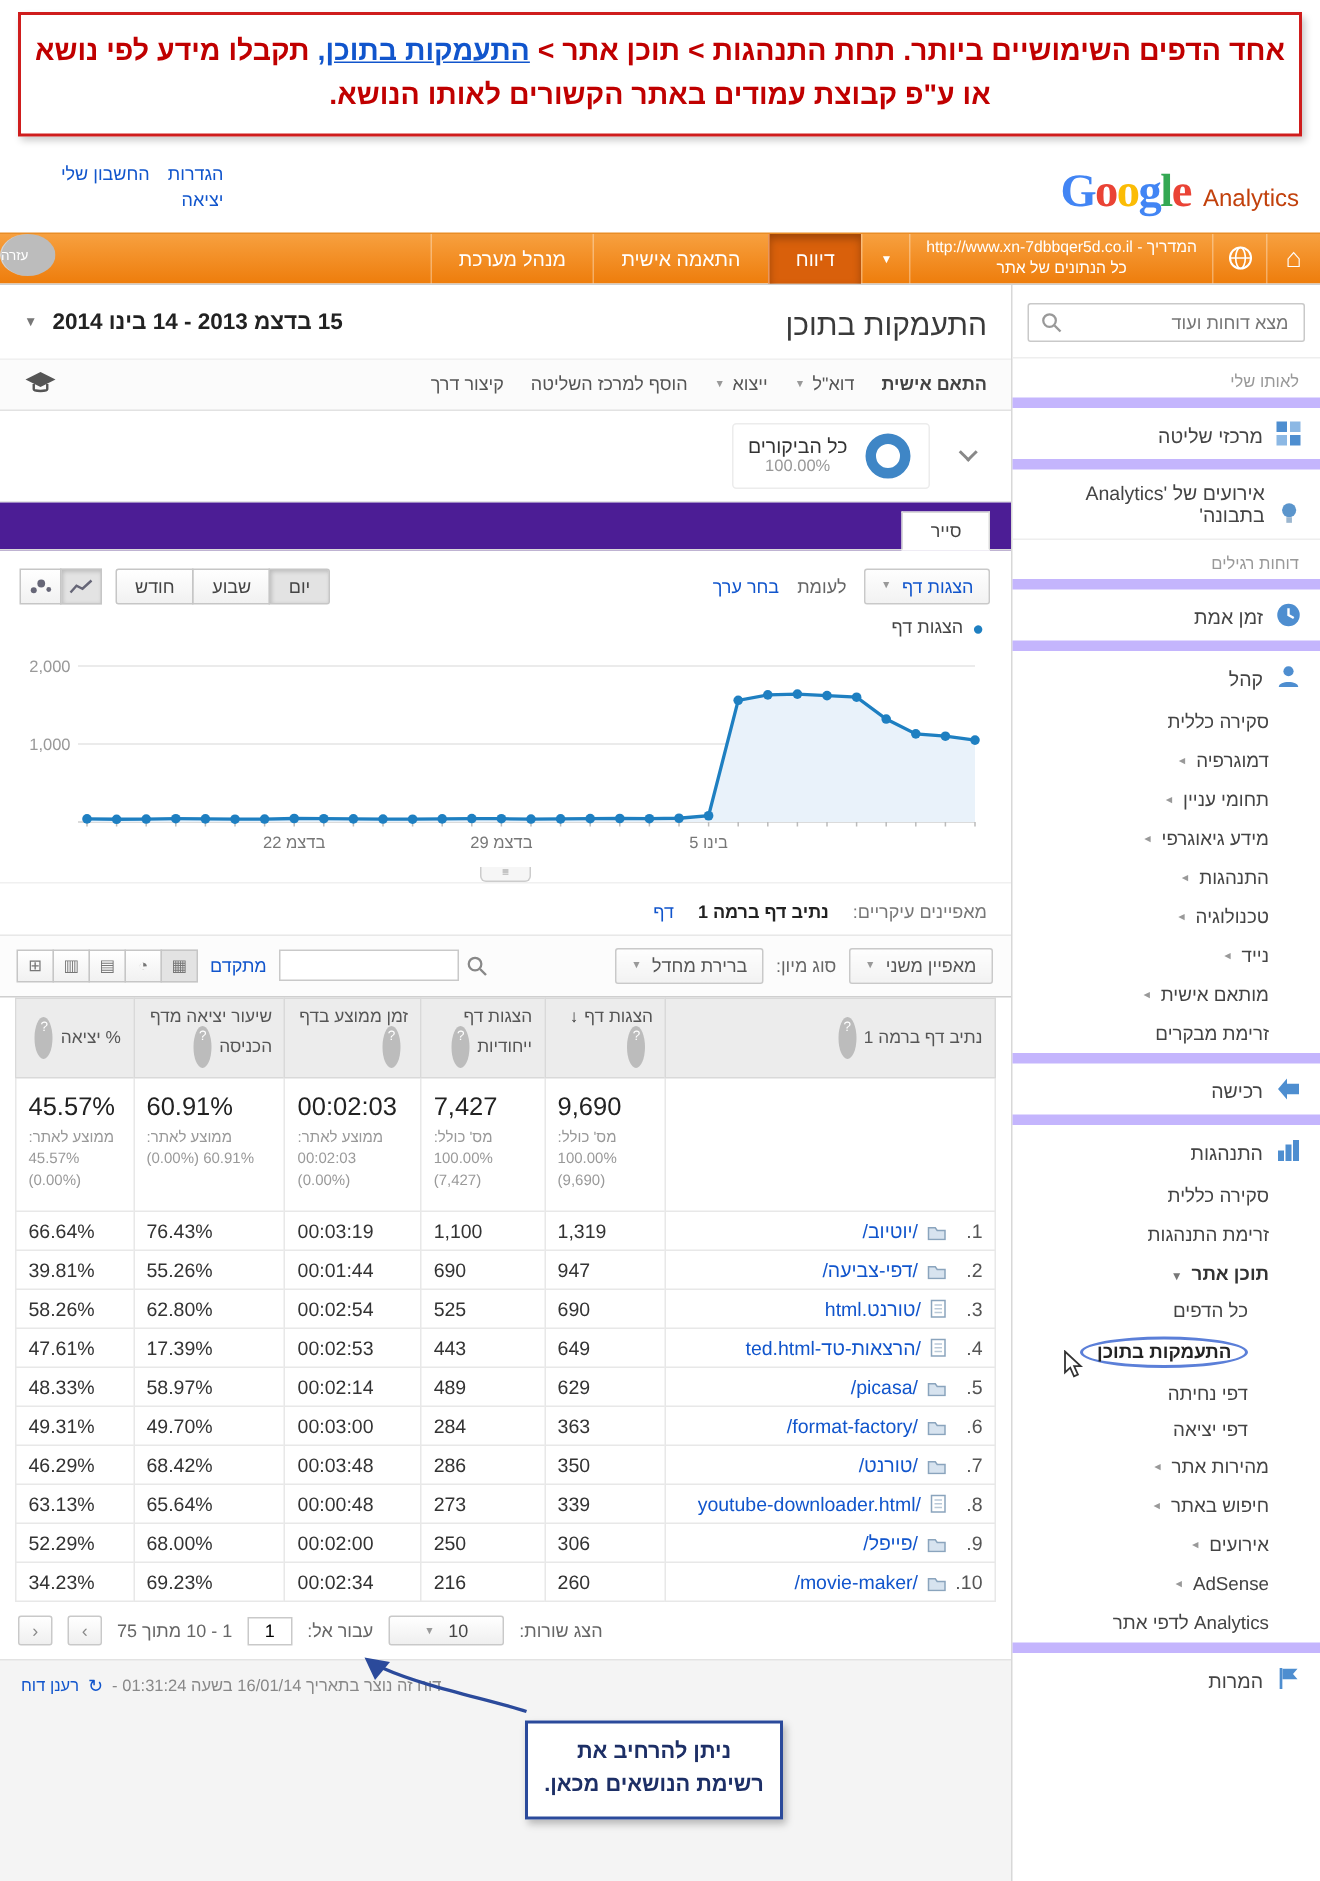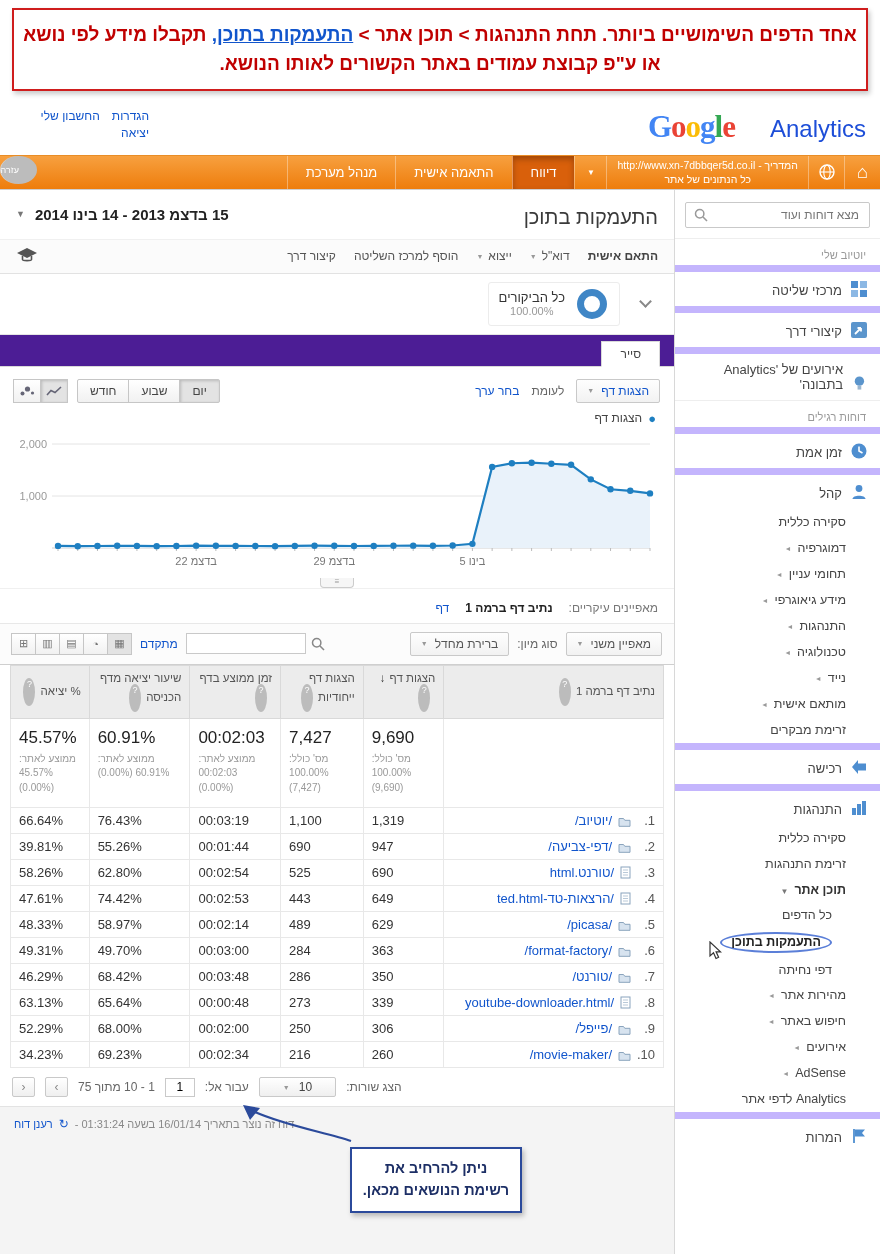--- a/index.html
+++ b/index.html
@@ -16,21 +16,21 @@
   
   .header { display:flex; justify-content:space-between; align-items:flex-start; padding:12px 14px 6px; height:58px; }
   .header-links { width:135px; display:flex; flex-wrap:wrap; gap:3px 12px; font-size:12px; }
   .header-links a { color:#1155cc; text-decoration:none; cursor:pointer; }
   .logo { display:flex; align-items:baseline; gap:8px; direction:ltr; }
   .logo-google { font-family:"Liberation Serif", serif; font-weight:bold; font-size:31px; letter-spacing:-1px; }
   .logo-google .l0,.logo-google .l3 { color:#4285f4; }
   .logo-google .l1,.logo-google .l5 { color:#ea4335; }
   .logo-google .l2 { color:#fbbc05; }
   .logo-google .l4 { color:#34a853; }
-  .logo-suffix { font-size:24px; color:#1d4ed8;margin-left:27px; }
+  .logo-suffix { font-size:16px; color:#c2410c; }
 
   
   .nav { display:flex; align-items:stretch; height:34px; color:#fff; font-size:13px;
          background:linear-gradient(#f7a03f,#ee7d0c); border-top:1px solid #e98d26; }
   .nav > div { border-left:1px solid rgba(255,255,255,.35); display:flex; align-items:center; }
   .nav-home, .nav-globe { width:36px; justify-content:center; }
   .nav-home span { font-size:18px; line-height:1; }
   .nav-account { padding:2px 10px; font-size:10.5px; line-height:1.4; flex-direction:column; align-items:flex-start; justify-content:center; max-width:215px; }
   .nav-caret-tab { width:32px; justify-content:center; cursor:pointer; }
   .nav-caret-tab span { font-size:8px; }
@@ -217,37 +217,30 @@
 
     <div class="sidebar">
       <div class="search-box">
         <input type="text" placeholder="מצא דוחות ועוד" style="">
         <svg width="14" height="14" viewBox="0 0 14 14">
           <circle cx="5.7" cy="5.7" r="4.2" fill="none" stroke="#999" stroke-width="1.5"></circle>
           <line x1="9" y1="9" x2="13" y2="13" stroke="#999" stroke-width="1.6"></line>
         </svg>
       </div>
 
-      <div class="side-section">יוטיוב שלי</div>
+      <div class="side-section">לאותו שלי</div>
 
       <div class="side-item">
         <svg width="18" height="18" viewBox="0 0 18 18">
           <rect x="1" y="1" width="7" height="7" fill="#4e8ed0"></rect>
             <rect x="10" y="1" width="7" height="7" fill="#8cb8e4"></rect>
           <rect x="1" y="10" width="7" height="7" fill="#8cb8e4"></rect>
             <rect x="10" y="10" width="7" height="7" fill="#4e8ed0"></rect>
         </svg>
         <span class="lbl">מרכזי שליטה</span>
-      </div>
-      <div class="side-item">
-        <svg width="18" height="18" viewBox="0 0 18 18">
-          <rect x="1" y="1" width="16" height="16" rx="2" fill="#5b95cc"></rect>
-          <path d="M5 13 L11 7 M11 7 L7.5 7 M11 7 L11 10.5" stroke="#fff" stroke-width="1.8" fill="none"></path>
-        </svg>
-        <span class="lbl">קיצורי דרך</span>
       </div>
       <div class="side-item">
         <svg width="18" height="18" viewBox="0 0 18 18">
           <circle cx="9" cy="7" r="5" fill="#5b95cc"></circle>
             <rect x="7" y="12" width="4" height="4" fill="#9bb6cf"></rect>
         </svg>
         <span class="lbl">אירועים של 'Analytics בתבונה'</span>
       </div>
 
       <div class="side-section">דוחות רגילים</div>
@@ -298,20 +291,21 @@
         <span>תוכן אתר</span><span class="openarrow">▼</span>
       </div>
       <div class="sub2-item"><span>כל הדפים</span></div>
       <div class="sub2-item active">
         <span class="oval">התעמקות בתוכן</span>
         <svg class="cursor-svg" width="15" height="20" viewBox="0 0 15 20">
           <path d="M1,1 L1,15 L4.5,11.8 L7,17.5 L9.6,16.3 L7.1,10.8 L11.5,10.8 Z" fill="#fff" stroke="#333" stroke-width="1.2"></path>
         </svg>
       </div>
       <div class="sub2-item"><span>דפי נחיתה</span></div>
+      <div class="sub2-item"><span>דפי יציאה</span></div>
       <div class="sub-item"><span>מהירות אתר</span><span class="arrow">◄</span></div>
       <div class="sub-item"><span>חיפוש באתר</span><span class="arrow">◄</span></div>
       <div class="sub-item"><span>אירועים</span><span class="arrow">◄</span></div>
       <div class="sub-item"><span>AdSense</span><span class="arrow">◄</span></div>
       <div class="sub-item"><span>Analytics לדפי אתר</span></div>
 
       <div class="side-item">
         <svg width="18" height="18" viewBox="0 0 18 18">
           <line x1="4" y1="2" x2="4" y2="16" stroke="#4e8ed0" stroke-width="1.8"></line>
           <polygon points="5,2.5 15,2.5 12,6 15,9.5 5,9.5" fill="#4e8ed0"></polygon>
@@ -607,21 +601,21 @@
             <tr>
               <td class="path-cell"><span class="row-n">4.</span><svg class="row-icon" width="11" height="13" viewBox="0 0 11 13">
                     <rect x="1" y="1" width="9" height="11" fill="#fff" stroke="#8aa4bd"></rect>
                     <line x1="3" y1="4" x2="8" y2="4" stroke="#b9c9d8"></line>
                     <line x1="3" y1="6.5" x2="8" y2="6.5" stroke="#b9c9d8"></line>
                     <line x1="3" y1="9" x2="8" y2="9" stroke="#b9c9d8"></line>
                   </svg><a class="path-link">/הרצאות-טד-ted.html</a></td>
               <td class="num">649</td>
                 <td class="num">443</td>
                 <td class="num">00:02:53</td>
-                <td class="num">74.42%</td>
+                <td class="num">17.39%</td>
                 <td class="num">47.61%</td>
             </tr>
             <tr>
               <td class="path-cell"><span class="row-n">5.</span><svg class="row-icon" width="13" height="11" viewBox="0 0 13 11">
                     <path d="M1 2.5 h4.5 l1.3 1.8 H12 v6 H1 z" fill="#d7e3ef" stroke="#8aa4bd"></path>
                   </svg><a class="path-link">/picasa/</a></td>
               <td class="num">629</td>
                 <td class="num">489</td>
                 <td class="num">00:02:14</td>
                 <td class="num">58.97%</td>

